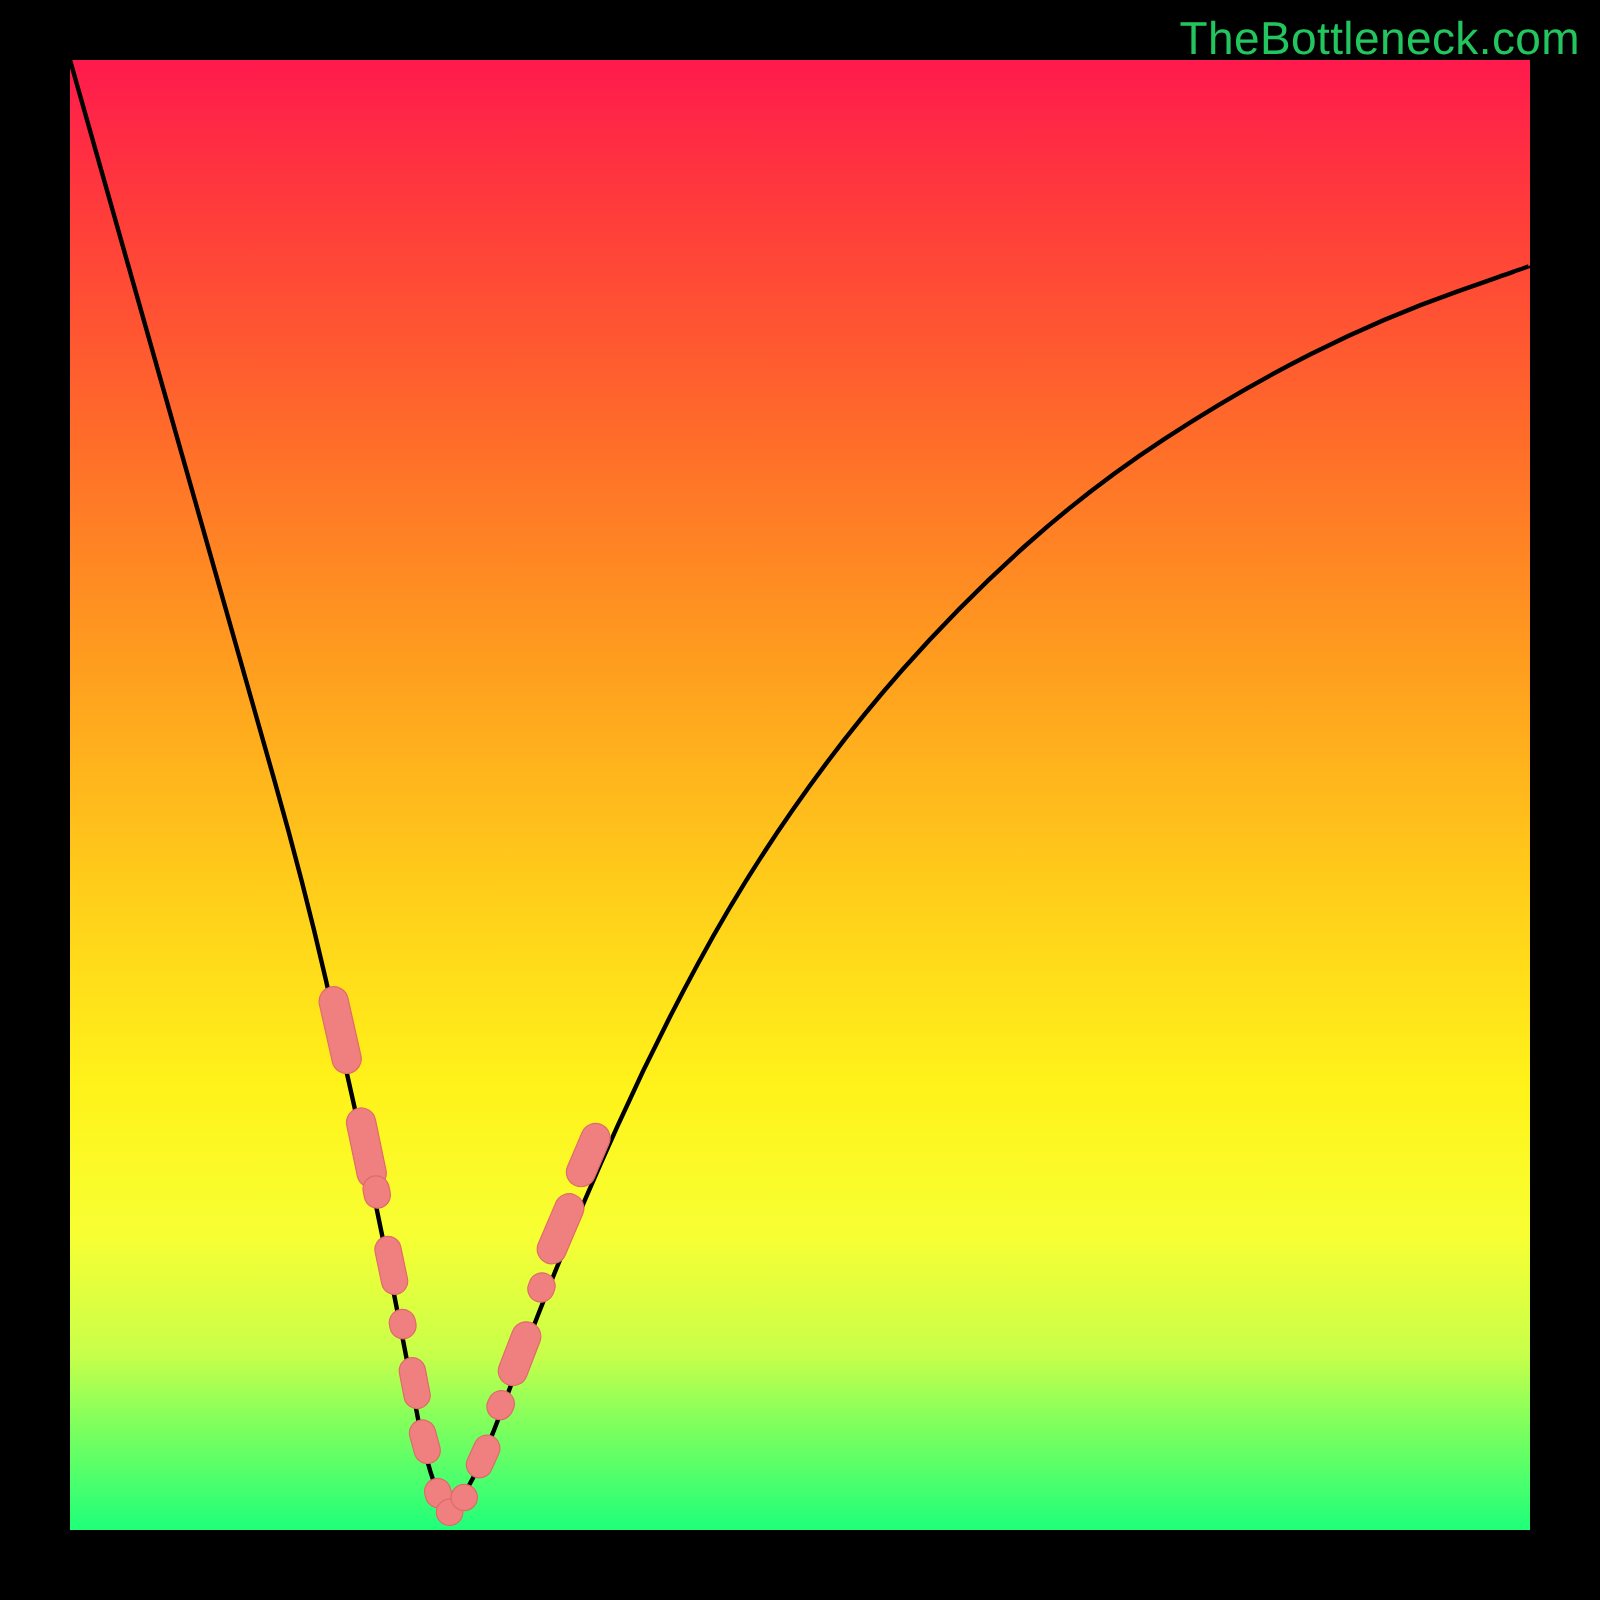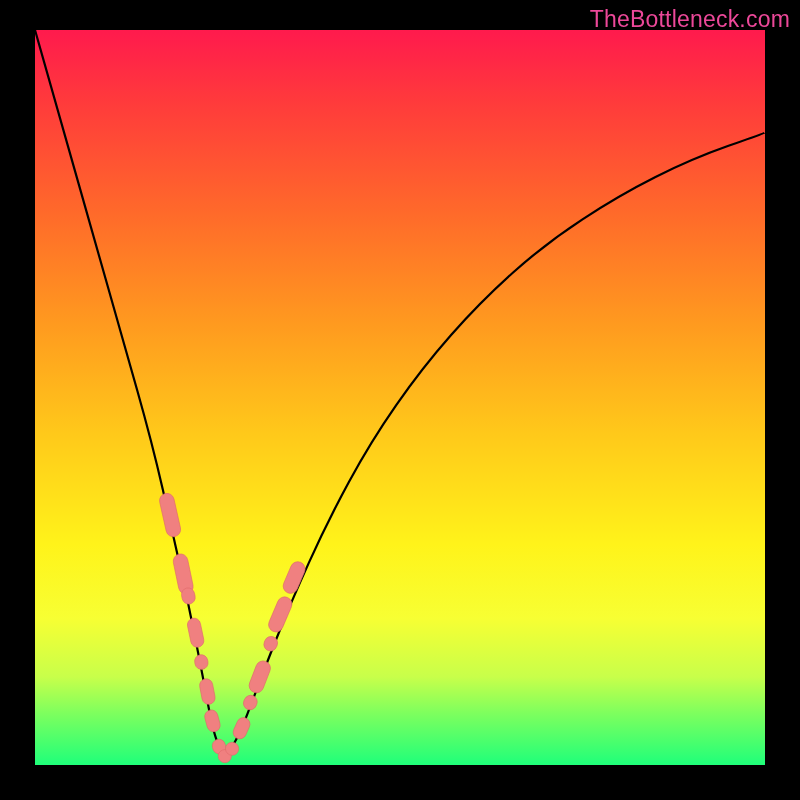--- a/index.html
+++ b/index.html
@@ -33,21 +33,21 @@
       #f7ff33 80%,
       #c8ff4a 88%,
       #7dff5e 93%,
       #1fff7a 100%
     );
   }
   .watermark {
     position: absolute;
     top: 6px;
     right: 10px;
-    color: #ec4899;
+    color: #22c55e;
     font-size: 23px;
     font-weight: 500;
     letter-spacing: 0.2px;
     user-select: none;
   }
   svg.curves {
     position: absolute;
     left: 0;
     top: 0;
     width: 730px;

